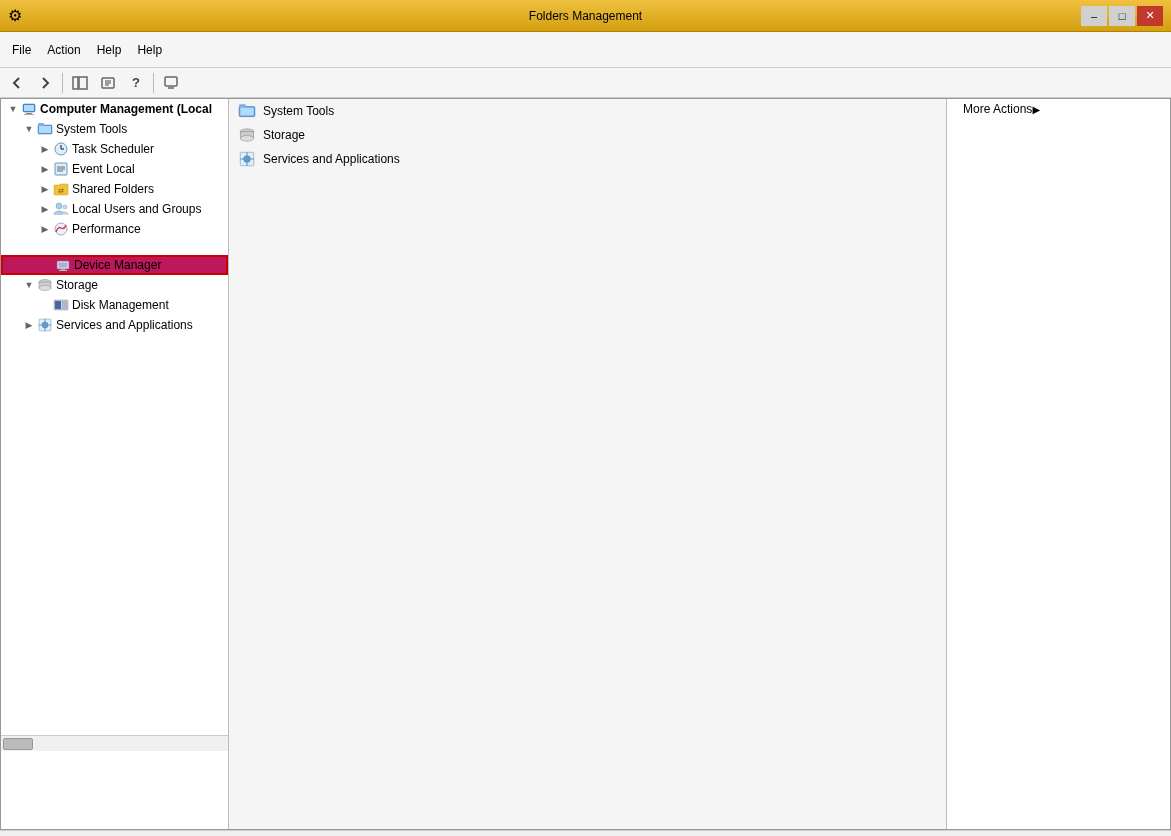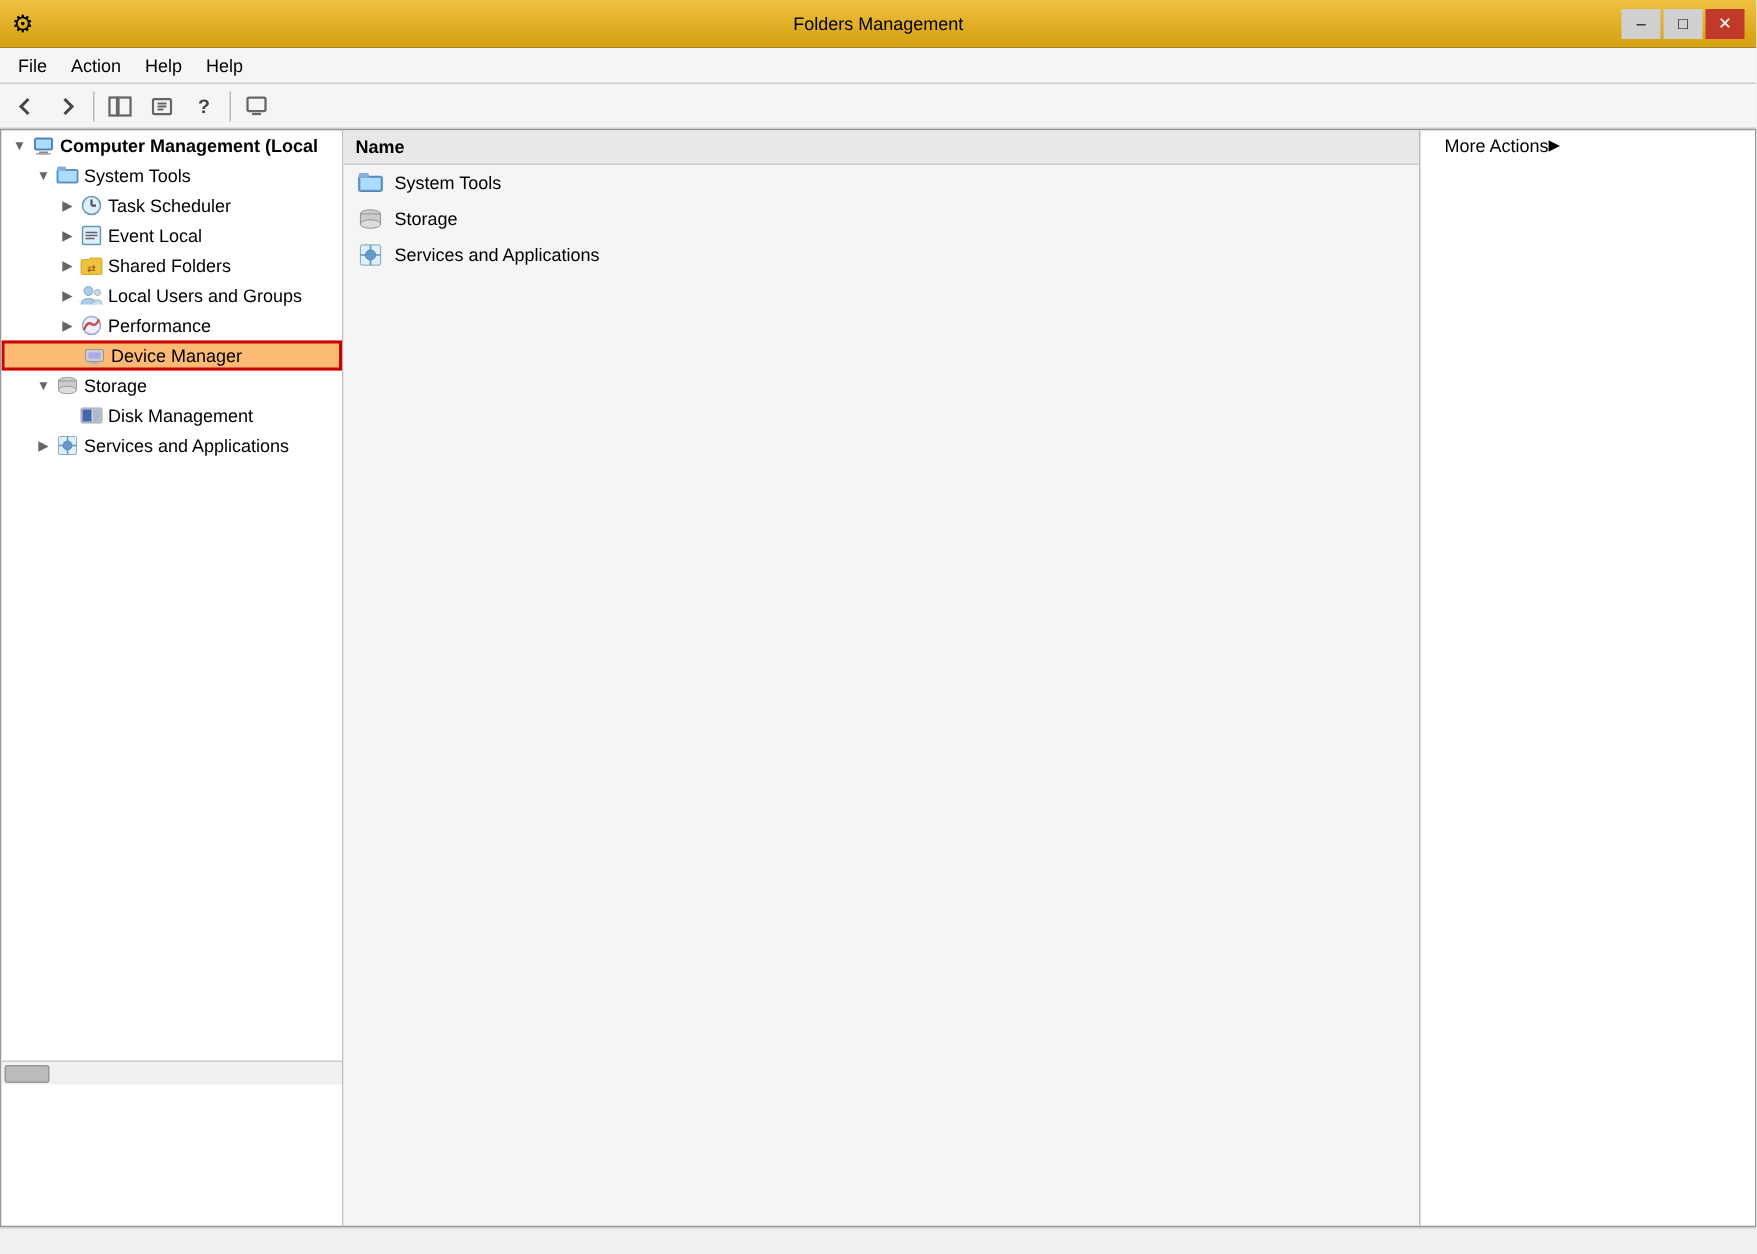--- a/index.html
+++ b/index.html
@@ -52,21 +52,21 @@
       justify-content: center;
       background: #e0e0e0;
     }
     .title-btn.minimize { background: #d0d0d0; }
     .title-btn.maximize { background: #d0d0d0; }
     .title-btn.close { background: #c0392b; color: white; }
 
     
     .menu-bar {
       background: #f5f5f5;
-      height: 24px;
+      height: 36px;
       display: flex;
       align-items: center;
       padding: 0 4px;
       border-bottom: 1px solid #ccc;
     }
     .menu-item {
       padding: 2px 8px;
       cursor: pointer;
       font-size: 12px;
     }
@@ -367,21 +367,21 @@
       <span class="expand-icon">▶</span>
       <span class="tree-icon">
         <svg width="16" height="16" viewBox="0 0 16 16">
           <circle cx="8" cy="8" r="6" fill="#eef" stroke="#99aacc" stroke-width="1"></circle>
           <path d="M3 11 Q5 5 8 7 Q11 9 13 4" fill="none" stroke="#cc4444" stroke-width="1.5"></path>
         </svg>
       </span>
       <span>Performance</span>
     </div>
 
-    <div class="tree-item indent-3 highlighted-box" style="background:#fdba74;">
+    <div class="tree-item indent-3 highlighted-box" style="background:#be185d;margin-top:16px;">
       <span class="expand-icon" style="visibility:hidden;">▶</span>
       <span class="tree-icon">
         <svg width="16" height="16" viewBox="0 0 16 16">
           <rect x="2" y="4" width="12" height="8" rx="1" fill="#cccccc" stroke="#888" stroke-width="0.5"></rect>
           <rect x="4" y="6" width="8" height="4" fill="#aaaaee"></rect>
           <rect x="6" y="12" width="4" height="2" fill="#aaa"></rect>
           <rect x="4" y="13" width="8" height="1" fill="#bbb"></rect>
         </svg>
       </span>
       <span>Device Manager</span>
@@ -427,21 +427,20 @@
     </div>
 
     <div style="flex:1; min-height:400px;"></div>
 
     <div style="height:16px; border-top:1px solid #ccc; background:#f0f0f0; display:flex; align-items:center; padding:0 2px;">
       <div style="width:30px; height:12px; background:#bbb; border:1px solid #999; border-radius:2px; margin-right:2px;"></div>
     </div>
   </div>
 
   <div class="content-panel">
-    <div class="content-header">Name</div>
 
     <div class="content-list-item">
       <span class="content-icon">
         <svg width="18" height="18" viewBox="0 0 16 16">
           <rect x="1" y="4" width="14" height="9" rx="1" fill="#6699cc" stroke="#4477aa" stroke-width="0.5"></rect>
           <rect x="1" y="2" width="6" height="3" rx="1" fill="#88aadd"></rect>
           <rect x="2" y="5" width="12" height="7" fill="#aaddff"></rect>
         </svg>
       </span>
       <span>System Tools</span>

